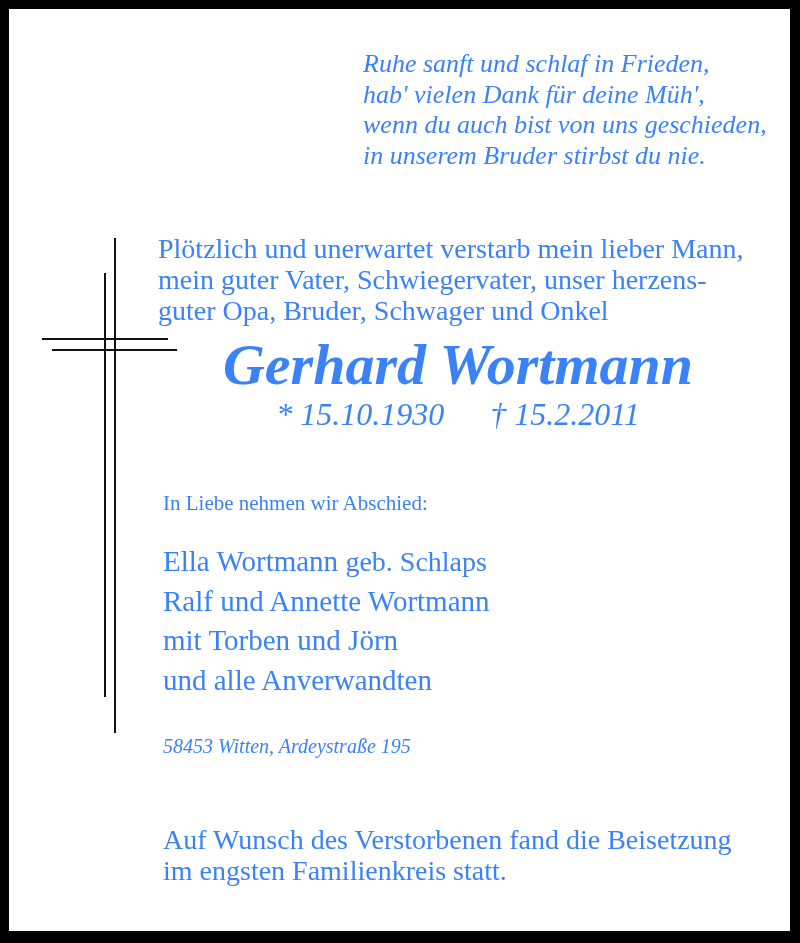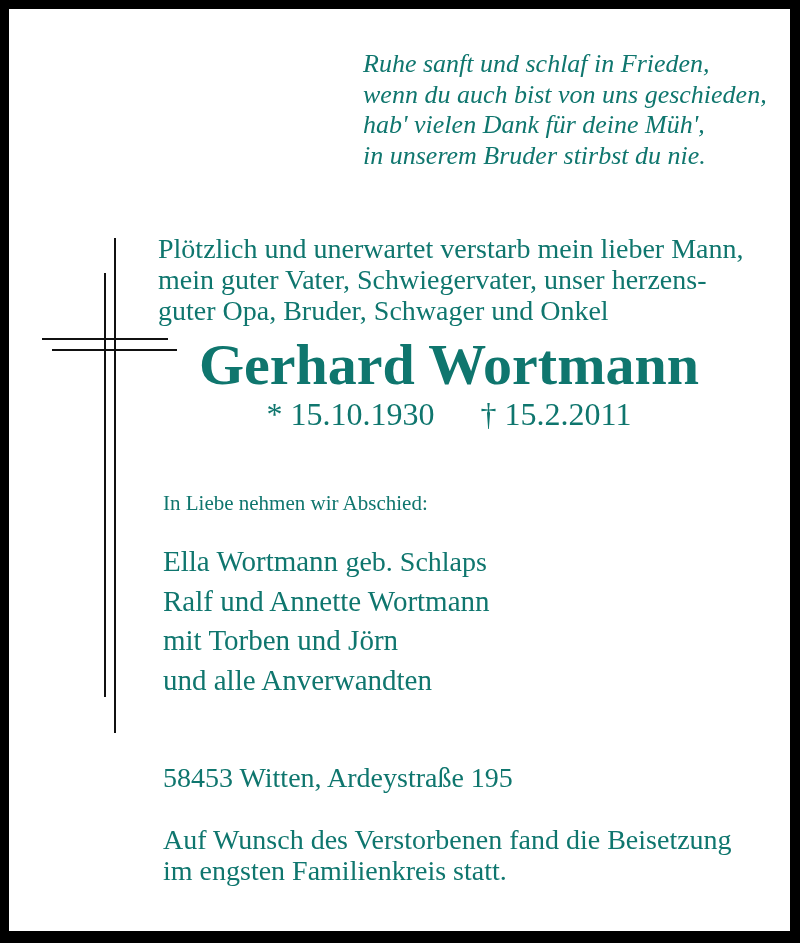--- a/index.html
+++ b/index.html
@@ -11,21 +11,21 @@
     position: relative;
     width: 800px;
     height: 943px;
     box-sizing: border-box;
     background: #ffffff;
     border-style: solid;
     border-color: #000000;
     border-width: 9px 10px 12px 9px;
     overflow: hidden;
     font-family: "Liberation Serif", "DejaVu Serif", serif;
-    color: #0f766e;
+    color: #3b82f6;
   }
   
   .cross-line {
     position: absolute;
     background: #111111;
   }
   .cross-v-long  { left: 105px; top: 229px; width: 2px; height: 495px; }
   .cross-v-short { left:  95px; top: 264px; width: 2px; height: 424px; }
   .cross-h-upper { left:  33px; top: 329px; width: 126px; height: 2px; }
   .cross-h-lower { left:  43px; top: 340px; width: 125px; height: 2px; }
@@ -42,23 +42,24 @@
   .intro {
     position: absolute;
     left: 149px; top: 186px;
     font-size: 28px;
     line-height: 31px;
     white-space: nowrap;
     margin-top: 38px;
   }
   .name-column {
     position: absolute;
-    left: 110px; top: 326px;
+    left: 119px; top: 326px;
     width: 660px;
     text-align: center;
+    font-style: italic;
   }
   .deceased-name {
     margin: 0;
     font-size: 58px;
     font-weight: bold;
     line-height: 60px;
     white-space: nowrap;
   }
   .dates {
     margin-top: 1px;
@@ -78,24 +79,25 @@
     position: absolute;
     left: 154px; top: 533px;
     font-size: 29px;
     line-height: 39.5px;
     white-space: nowrap;
   }
   .mourner-name { font-weight: normal; }
   .mourner-suffix { font-weight: normal; font-size: 28px; text-align: center; }
   .address {
     position: absolute;
-    left: 154px; top: 753px;
-    font-size: 28px;
+    left: 154px; top: 722px;
+    font-size: 20px;
     line-height: 31px;
     white-space: nowrap;
+    font-style: italic;
   }
   .closing {
     position: absolute;
     left: 154px; top: 815px;
     font-size: 28px;
     line-height: 31px;
     white-space: nowrap;
   }
 </style>
 </head>
@@ -105,22 +107,22 @@
 
   <div>
     <div class="cross-line cross-v-long"></div>
     <div class="cross-line cross-v-short"></div>
     <div class="cross-line cross-h-upper"></div>
     <div class="cross-line cross-h-lower"></div>
   </div>
 
   <div class="poem">
     <div>Ruhe sanft und schlaf in Frieden,</div>
+    <div>hab' vielen Dank für deine Müh',</div>
     <div>wenn du auch bist von uns geschieden,</div>
-    <div>hab' vielen Dank für deine Müh',</div>
     <div>in unserem Bruder stirbst du nie.</div>
   </div>
 
   <div class="intro">
     <div>Plötzlich und unerwartet verstarb mein lieber Mann,</div>
     <div>mein guter Vater, Schwiegervater, unser herzens-</div>
     <div>guter Opa, Bruder, Schwager und Onkel</div>
   </div>
 
   <div class="name-column">

